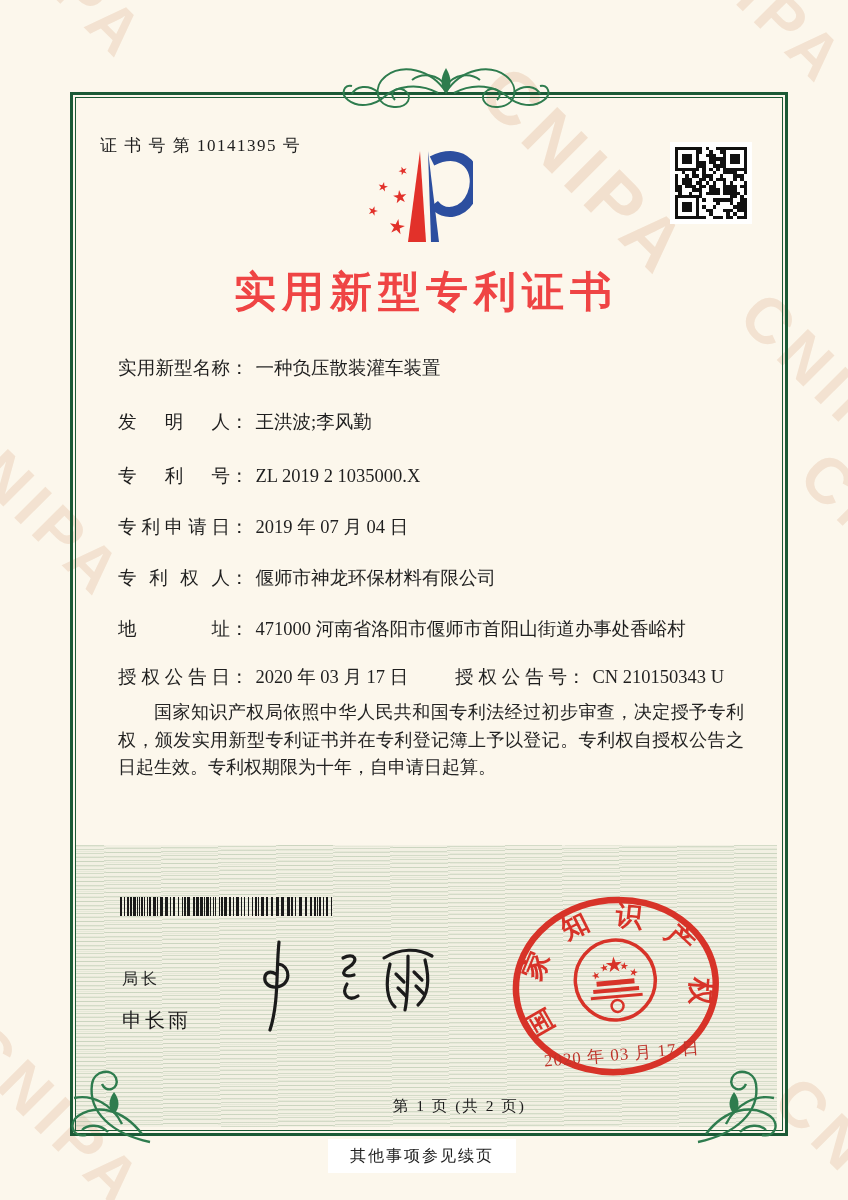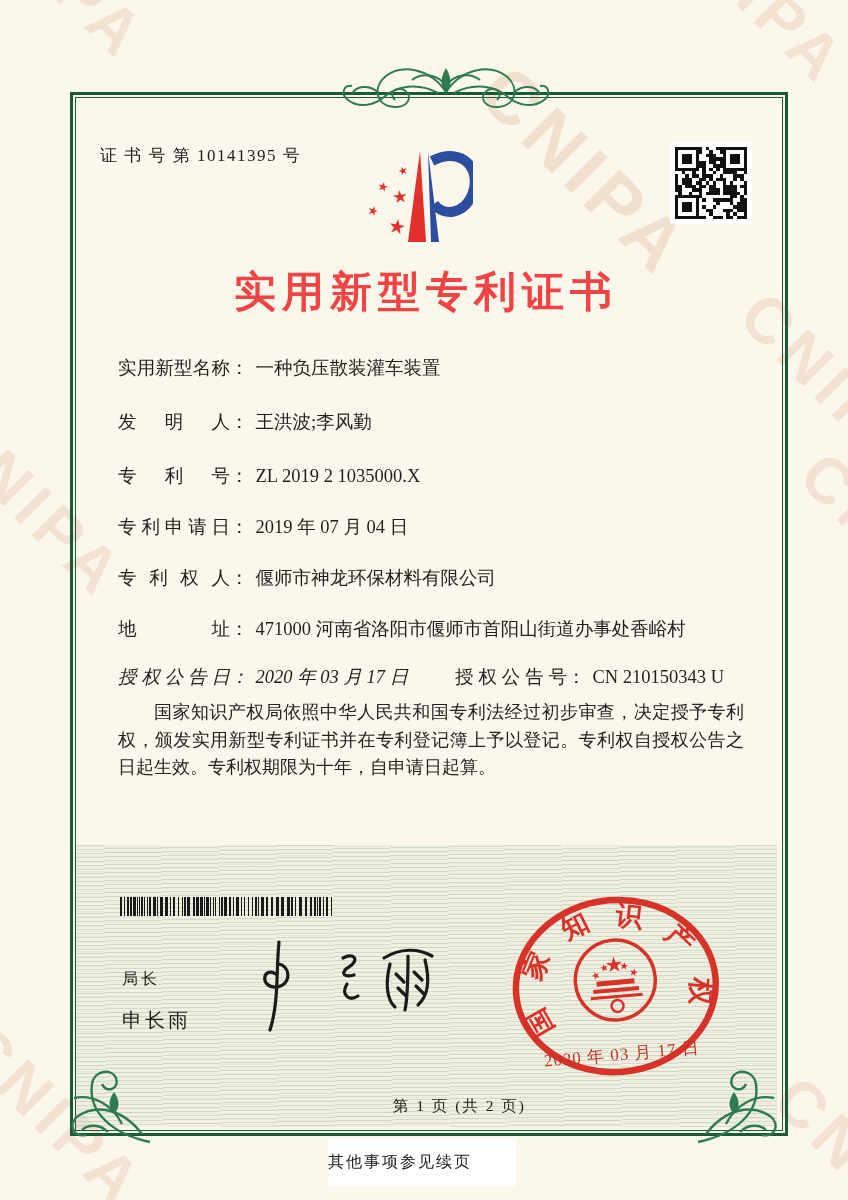--- a/index.html
+++ b/index.html
@@ -24,36 +24,36 @@
       rgba(214,224,204,.28);
   }
   
   #frame{position:absolute;left:70px;top:92px;width:712px;height:1038px;
     border:3px solid #1b5a36;z-index:3;}
   #frame-inner{position:absolute;left:2px;top:2px;right:2px;bottom:2px;
     border:1px solid #1b5a36;}
   .ornament{position:absolute;z-index:4;pointer-events:none;}
   
   .abs{position:absolute;z-index:5;}
-  #cert-no{left:100px;top:144px;font-size:17px;letter-spacing:1.5px;white-space:nowrap;}
+  #cert-no{left:100px;top:134px;font-size:17px;letter-spacing:1.5px;white-space:nowrap;}
   #qr-pad{left:670px;top:142px;width:82px;height:82px;background:#ffffff;}
   #title{left:70px;top:264px;width:712px;text-align:center;font-size:42px;
     font-weight:bold;letter-spacing:6px;color:#ef4444;}
   .frow{left:118px;font-size:18.5px;white-space:nowrap;color:#1f1f1f;}
   .flabel{display:inline-block;width:112px;text-align:justify;text-align-last:justify;vertical-align:bottom;}
   .fvalue{margin-left:7px;}
   .frow2{left:455px;}
   .para-wrap{left:118px;top:699px;width:626px;font-size:18px;line-height:27.6px;
     text-align:justify;color:#232323;}
   .para{text-indent:2em;margin:0;}
   #officer-title{left:122px;top:969px;font-size:16px;letter-spacing:3px;}
   #officer-name{left:122px;top:1007px;font-size:20px;letter-spacing:3px;}
   #page-num{left:296px;top:1096px;width:230px;text-align:right;font-size:15.5px;letter-spacing:2px;}
-  #cont-strip{left:328px;top:1139px;width:188px;height:47px;background:#ffffff;
-    display:flex;align-items:center;justify-content:flex-start;z-index:5;}
+  #cont-strip{left:328px;top:1139px;width:188px;height:34px;background:#ffffff;
+    display:flex;align-items:center;justify-content:center;z-index:5;}
   #cont-strip span{font-size:16px;letter-spacing:2px;color:#222;}
   #seal{left:508px;top:894px;width:216px;height:188px;z-index:6;transform:rotate(-5deg);opacity:.94;}
   #sig{left:246px;top:936px;z-index:5;}
 </style>
 </head>
 <body>
 
 <div id="page">
 
   <div class="wm" style="left:-60px;top:-70px;">CNIPA</div>
@@ -400,21 +400,21 @@
   </div>
   <div class="abs frow" style="top:514px;">
     <span class="flabel">专利申请日</span><span>：</span><span class="fvalue">2019 年 07 月 04 日</span>
   </div>
   <div class="abs frow" style="top:565px;">
     <span class="flabel">专利权人</span><span>：</span><span class="fvalue">偃师市神龙环保材料有限公司</span>
   </div>
   <div class="abs frow" style="top:616px;">
     <span class="flabel">地址</span><span>：</span><span class="fvalue">471000 河南省洛阳市偃师市首阳山街道办事处香峪村</span>
   </div>
-  <div class="abs frow" style="top:664px;font-style:italic;">
+  <div class="abs frow" style="top:664px;">
     <span class="flabel">授权公告日</span><span>：</span><span class="fvalue">2020 年 03 月 17 日</span>
   </div>
   <div class="abs frow frow2" style="top:664px;">
     <span class="flabel">授权公告号</span><span>：</span><span class="fvalue">CN 210150343 U</span>
   </div>
 
   <div class="abs para-wrap">
     <p class="para">国家知识产权局依照中华人民共和国专利法经过初步审查，决定授予专利权，颁发实用新型专利证书并在专利登记簿上予以登记。专利权自授权公告之日起生效。专利权期限为十年，自申请日起算。</p>
   </div>
 

